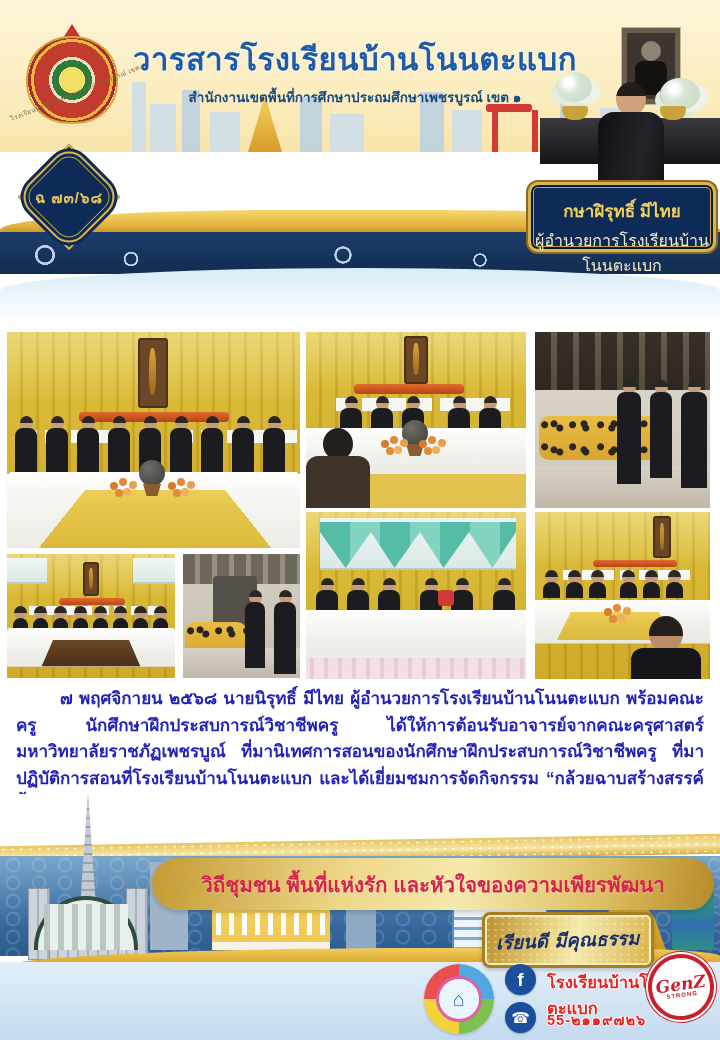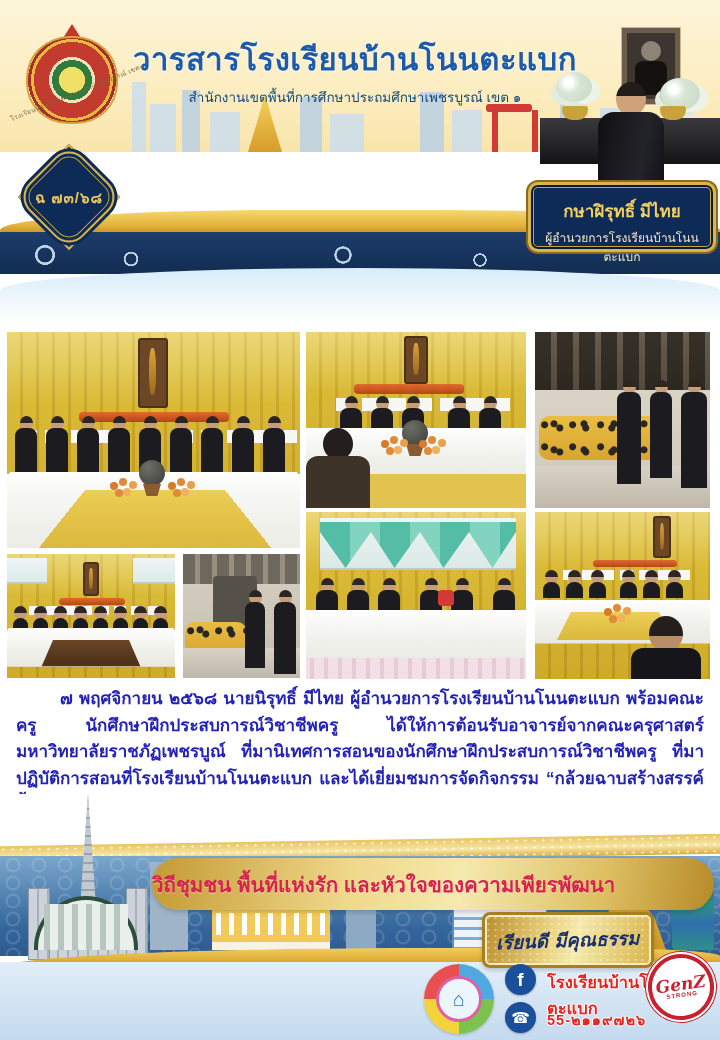--- a/index.html
+++ b/index.html
@@ -17,21 +17,21 @@
      background:linear-gradient(#f5d35e,#d89c2a);
      clip-path:polygon(50% 0,68% 38%,100% 100%,0 100%,32% 38%);}
   .swing{position:absolute;bottom:0;width:46px;height:48px;}
   .swing::before{content:"";position:absolute;top:0;left:0;width:46px;height:8px;background:#d23b35;border-radius:3px;}
   .swing::after{content:"";position:absolute;top:6px;left:6px;width:34px;height:42px;
      border-left:6px solid #d23b35;border-right:6px solid #d23b35;}
   .page-title{left:120px;top:34px;width:470px;text-align:center;
      font-size:31px;font-weight:bold;color:#1d5ba9;letter-spacing:.5px;
      text-shadow:0 1px 0 #fff,0 0 3px #ffffffaa;}
   .page-sub{left:120px;top:86px;width:470px;text-align:center;
-     font-size:13.5px;font-weight:normal;color:#17497f;}
+     font-size:13.5px;font-weight:bold;color:#17497f;}
 
   
   .crest{left:22px;top:24px;width:100px;height:104px;}
   .crest .flame{position:absolute;left:42px;top:0;width:16px;height:18px;background:#c6372b;
      clip-path:polygon(50% 0,100% 70%,50% 100%,0 70%);}
   .crest .ring{position:absolute;left:4px;top:12px;width:92px;height:88px;border-radius:48% 48% 46% 46%;
      background:radial-gradient(circle at 50% 50%,
         #f2df66 0 13px,#2f7a3c 13px 20px,#f0e2b8 20px 23px,
         #c23b2e 23px 38px,#e8b93c 38px 41px,#a5302a 41px 44px,transparent 44px);
      border:2px solid #d8a33a;}
@@ -77,21 +77,21 @@
      background:radial-gradient(circle,#0000 34%,#cfe3f4 36% 46%,#0000 48%);opacity:.9;}
   .lightwave{left:0;top:268px;width:720px;height:64px;
      background:linear-gradient(#d8ecf8,#ffffff 85%);border-radius:100% 100% 0 0/46px 46px 0 0;}
 
   
   .nameplate{left:528px;top:182px;width:188px;height:70px;background:#0e2a57;
      border:3px solid #d9b54a;border-radius:10px;
      box-shadow:0 0 0 2px #8a6a1f,inset 0 0 0 2px #08193a,inset 0 0 0 3px #caa53e;
      text-align:center;padding-top:12px;}
   .nameplate .nm{font-size:17px;font-weight:bold;color:#f2d061;}
-  .nameplate .pos{font-size:12px;color:#f3e9c9;margin-top:4px;}
+  .nameplate .pos{font-size:16px;color:#f3e9c9;margin-top:4px;}
 
   
   .art-banner{left:34px;top:272px;width:652px;height:50px;border-radius:26px;
      background:linear-gradient(100deg,#c49a33,#ecd684 30%,#f3e7a8 50%,#e0c268 75%,#bb8f2c);
      box-shadow:0 2px 4px #00000022;display:flex;align-items:center;justify-content:center;}
   .art-banner .t{font-size:24px;font-weight:bold;color:#e31f1f;text-shadow:0 1px 0 #fff8;}
 
   
   .photo{position:absolute;overflow:hidden;background:#e9d66e;}
   .wallstripes{position:absolute;inset:0;
@@ -145,21 +145,21 @@
   
   .sparkle{left:-10px;top:840px;width:740px;height:20px;transform:rotate(-1deg);
      background:radial-gradient(#ffffffcc 1px,#0000 1.6px),linear-gradient(#e8c560,#f6e6a6 55%,#d9ad3e);
      background-size:9px 7px,100% 100%;}
   .bluewave{left:0;top:856px;width:720px;height:100px;
      background:radial-gradient(circle,#0000 5px,#ffffff22 5.5px 7px,#0000 8px),
                 linear-gradient(#7aa7cc,#35679d 70%,#2c5a8d);
      background-size:26px 18px,100% 100%;}
   .slogan-banner{left:152px;top:858px;width:562px;height:52px;border-radius:27px;
      background:linear-gradient(100deg,#c49a33,#eed88a 35%,#f5e9ae 55%,#ddbf62 80%,#b78a28);
-     display:flex;align-items:center;justify-content:flex-start;box-shadow:0 2px 5px #00000033;}
+     display:flex;align-items:center;justify-content:center;box-shadow:0 2px 5px #00000033;}
   .slogan-banner .t{font-size:20.5px;font-weight:bold;color:#d6234e;text-shadow:0 1px 0 #fff7;}
 
   
   .watarun{left:28px;top:792px;width:120px;height:168px;}
   .watarun .spire{position:absolute;left:34px;top:0;width:52px;height:120px;
      background:repeating-linear-gradient(#c3c9d1 0 7px,#9aa3ad 7px 9px);
      clip-path:polygon(50% 0,66% 100%,34% 100%);}
   .watarun .tier{position:absolute;background:repeating-linear-gradient(90deg,#cdd3da 0 8px,#a8b0ba 8px 10px);border:1px solid #8e97a2;}
   .landmark{position:absolute;}
   .station{width:104px;height:54px;background:#e9efec;border:4px solid #2e4d3c;border-bottom:none;border-radius:100px 100px 0 0;}

